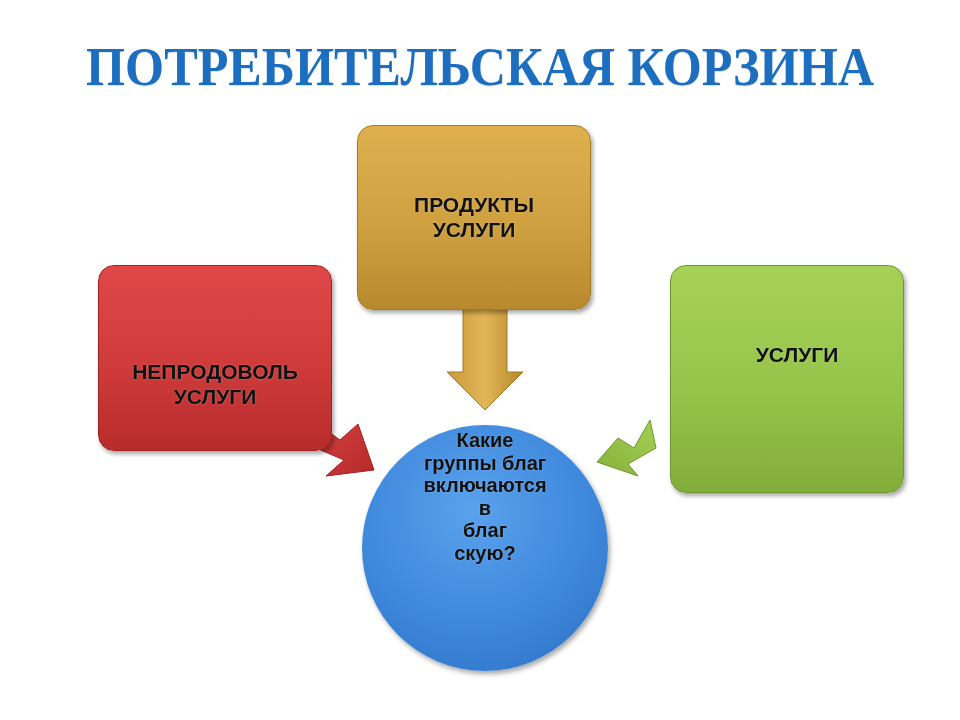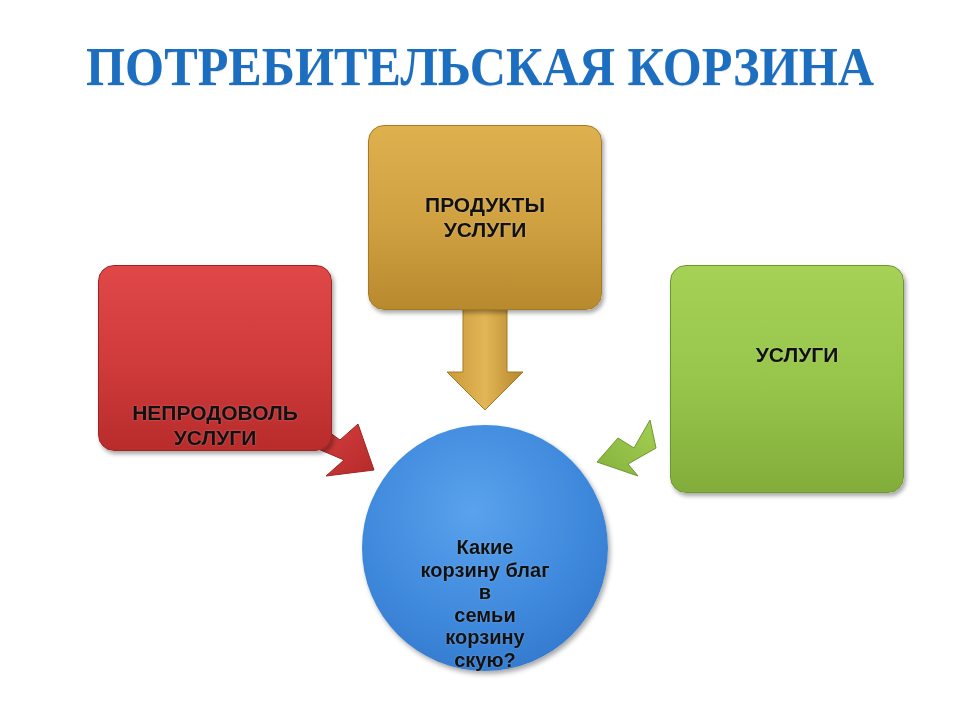--- a/index.html
+++ b/index.html
@@ -10,34 +10,34 @@
     color:#1c6fc0; letter-spacing:0px; transform:scaleX(0.93); transform-origin:center;
     text-shadow:0 1px 1px rgba(0,0,0,0.12);
   }
   svg.arrows { position:absolute; left:0; top:0; }
   .box {
     position:absolute; border-radius:16px; display:flex; align-items:center; justify-content:center;
     text-align:center; font-weight:bold; color:#111; font-size:21px; line-height:25px;
     box-shadow: 2px 3px 4px rgba(0,0,0,0.35);
     text-shadow: 0 0 2px rgba(255,255,255,0.35);
   }
-  .box-food { left:368px; top:125px; width:234px; height:185px;
+  .box-food { left:357px; top:125px; width:234px; height:185px;
     background:linear-gradient(180deg,#dfb04e 0%,#cfa040 55%,#b88a2e 100%);
     border:1px solid #a47a24; align-items:flex-start; padding-top:66px; box-sizing:border-box; }
   .box-nonfood { left:98px; top:265px; width:234px; height:186px;
     background:linear-gradient(180deg,#e04848 0%,#cf3a3a 55%,#b82c2c 100%);
-    border:1px solid #9e2424; align-items:flex-end; padding-top:52px; box-sizing:border-box; }
+    border:1px solid #9e2424; align-items:center; padding-top:52px; box-sizing:border-box; }
   .box-services { left:670px; top:265px; width:234px; height:228px;
     background:linear-gradient(180deg,#a6d157 0%,#96c44a 55%,#82ad3a 100%);
     border:1px solid #6f9630; box-sizing:border-box; align-items:flex-start; padding-top:76px;padding-left:20px; }
   .circle {
     position:absolute; left:362px; top:425px; width:246px; height:246px; border-radius:50%;
     background:radial-gradient(circle at 45% 35%, #5aa2ec 0%, #3e88dc 55%, #2c6fc2 100%);
     box-shadow: 2px 3px 5px rgba(0,0,0,0.35);
-    display:flex; align-items:flex-end; justify-content:center; text-align:center;
+    display:flex; align-items:flex-start; justify-content:center; text-align:center;
     font-weight:bold; color:#111; font-size:20px; line-height:22.5px;
     text-shadow: 0 0 2px rgba(255,255,255,0.3);
   }
   .circle .q { padding-top:4px; }
   .line { display:block; }
 </style>
 </head>
 <body>
 
 <div class="title">ПОТРЕБИТЕЛЬСКАЯ КОРЗИНА</div>
@@ -88,19 +88,19 @@
 
 <div class="box box-services">
   <div>
     <span class="line">УСЛУГИ</span>
   </div>
 </div>
 
 <div class="circle">
   <div class="q">
     <span class="line">Какие</span>
-    <span class="line">корзину благ</span>
+    <span class="line">группы благ</span>
+    <span class="line">включаются</span>
     <span class="line">в</span>
-    <span class="line">семьи</span>
-    <span class="line">корзину</span>
+    <span class="line">благ</span>
     <span class="line">скую?</span>
   </div>
 </div>
 
 </body></html>

